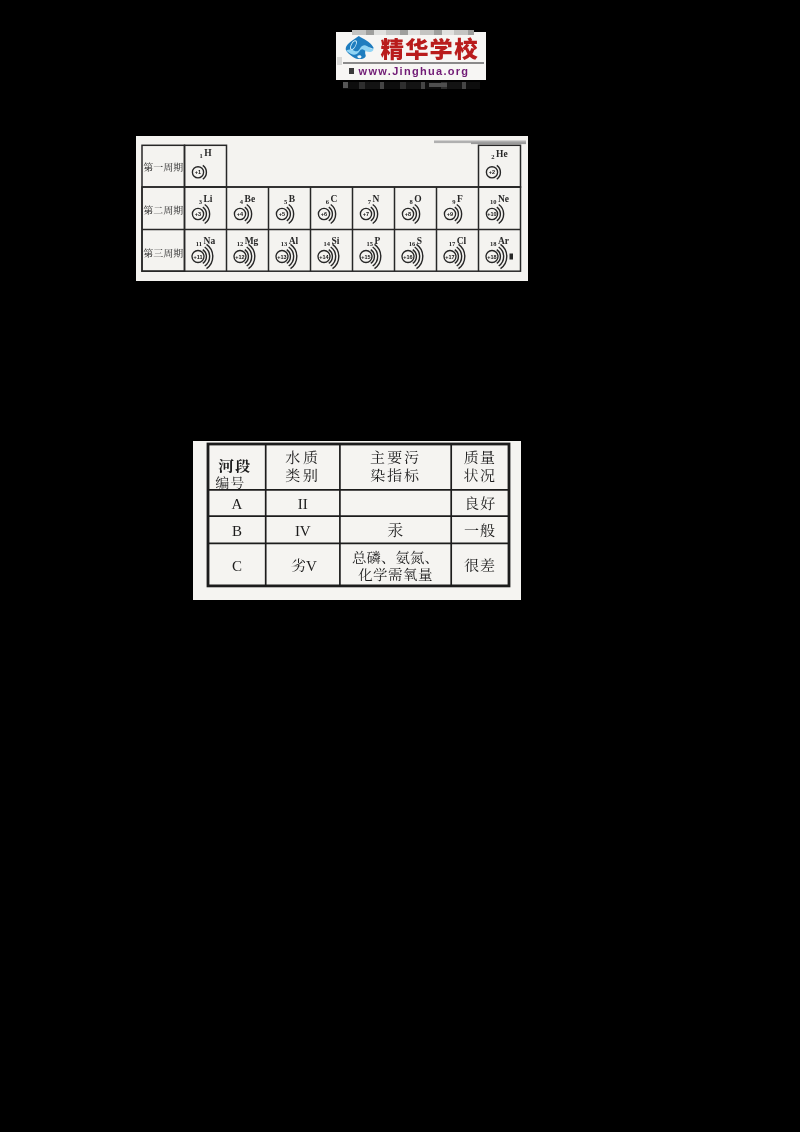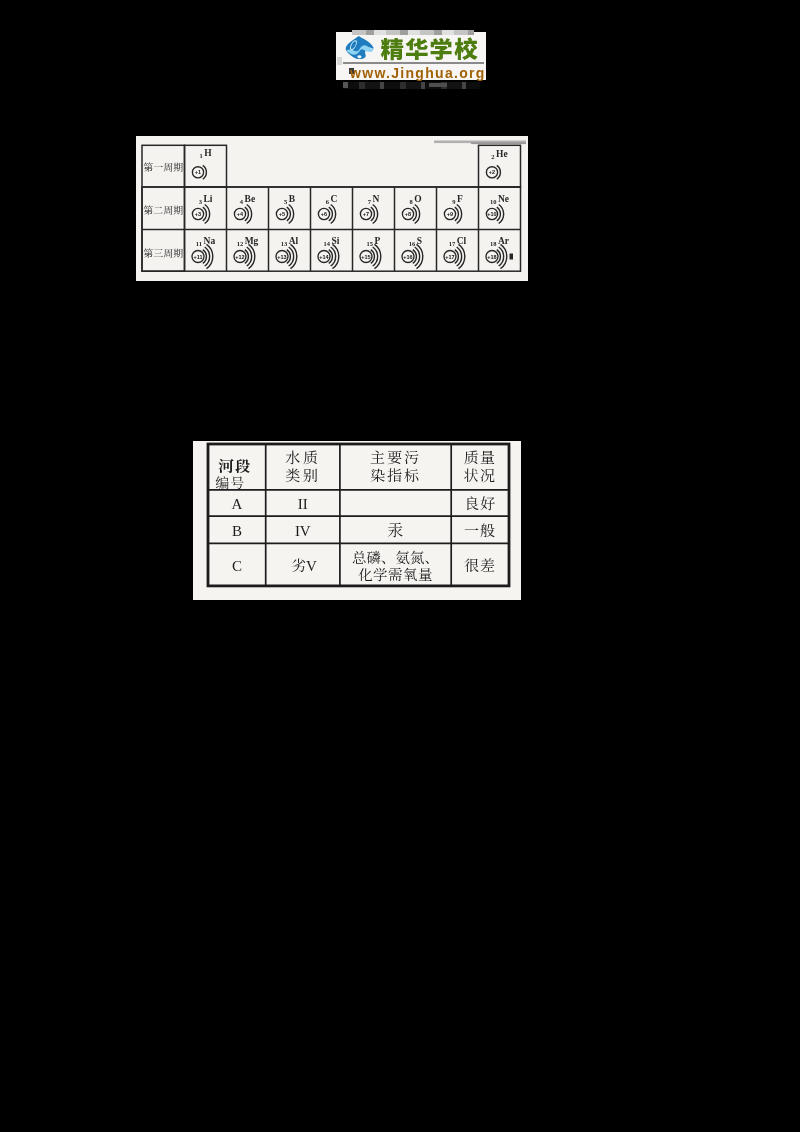--- a/index.html
+++ b/index.html
@@ -15,29 +15,29 @@
   <div class="p" style="left:16px;top:-2px;width:122px;height:5px;background:repeating-linear-gradient(90deg,#c4c4c2 0 14px,#9f9f9d 14px 22px,#e0e0de 22px 34px);"></div>
 
   <div class="p" style="left:8.6px;top:4.4px;"><svg width="30" height="23.5" viewBox="0 0 30 23.5" xmlns="http://www.w3.org/2000/svg">
 <path d="M13.8 0 C18.5 3.5 24.5 4.5 28.3 11.3 C29 12.4 28.2 13.1 27.1 12.4 C24.9 11.1 22.6 11.4 21.2 13.2 C19.9 14.9 19.9 17.3 20.6 19 C21.1 20.5 20 21.9 17.5 22.7 C14.5 23.6 10.4 23 7.6 20.8 C4.3 18.3 2.2 16.2 1.1 14.4 C0.2 12.9 0.9 10.5 2.8 8.3 C5.8 4.9 10 2.8 13.8 0 Z" fill="#1f7dbf"></path>
 <path d="M9.3 4.4 C11.2 3.6 12.4 4.8 11.9 7.1 C11.3 9.9 9.6 12.8 7.6 13.9 C5.9 14.8 4.7 13.8 5 11.6 C5.4 8.8 7.2 5.3 9.3 4.4 Z" fill="#c8e8f8"></path>
 <path d="M9.4 5.4 C10.6 4.9 11.3 5.7 11 7.3 C10.6 9.5 9.2 11.9 7.7 12.7 C6.5 13.4 5.7 12.6 6 11 C6.3 8.9 8 6 9.4 5.4 Z" fill="#1f7dbf"></path>
 <path d="M1.2 14.6 C4.2 12.8 6.8 13.5 9.3 14.8 C11.8 16.1 13.4 15.1 15 12.4 C16.7 9.6 19.4 8.6 21.9 10 C24.2 11.3 26.3 13.5 28.6 12.3 L28.1 14.4 C25.3 17.3 21.6 15.8 19 14 C17 12.7 15.6 13.4 14.1 15.8 C12.2 18.7 9 19.5 6.2 18 C4.2 17 2.3 15.9 1.2 14.6 Z" fill="#90d4f4"></path>
 <path d="M12.6 19.8 C14 18.8 15.9 19.1 16.4 20.3 C16.8 21.5 15.4 22.6 13.9 22.3 C12.5 22 12 20.8 12.6 19.8 Z" fill="#eef6fb"></path>
 </svg></div>
 
-  <div class="p" style="left:44.5px;top:4.2px;width:104px;font-family:'Noto Sans SC','Liberation Sans',sans-serif;font-weight:900;font-size:23.5px;line-height:24px;letter-spacing:1px;color:#4d7c0f;white-space:nowrap;">精华学校</div>
+  <div class="p" style="left:44.5px;top:4.2px;width:104px;font-family:'Noto Sans SC','Liberation Sans',sans-serif;font-weight:900;font-size:23.5px;line-height:24px;letter-spacing:1px;color:#b91c1c;white-space:nowrap;">精华学校</div>
 
   <div class="p" style="left:0.5px;top:25px;width:5px;height:8px;background:#d8d8d6;"></div>
 
   <div class="p" style="left:6.5px;top:30.8px;width:141px;height:1.4px;background:#8a8a8a;"></div>
 
   <div class="p" style="left:13px;top:36.4px;width:5px;height:6.5px;background:#3a3a3a;"></div>
 
-  <div class="p" style="left:14px;top:33.4px;width:128px;text-align:center;font-weight:bold;font-size:14px;letter-spacing:1.3px;color:#a16207;">www.Jinghua.org</div>
+  <div class="p" style="left:14px;top:33.4px;width:128px;text-align:center;font-weight:bold;font-size:11px;letter-spacing:1.3px;color:#701a75;">www.Jinghua.org</div>
 </div>
 
 <div class="p" style="left:343px;top:82.3px;width:136.5px;height:7px;background:repeating-linear-gradient(90deg,#0d0d0d 0 16px,#2e2e2e 16px 22px,#131313 22px 37px,#454545 37px 41px);">
 
   <div class="p" style="left:86px;top:1px;width:18px;height:4px;background:#4e4e4e;"></div>
   <div class="p" style="left:0px;top:0px;width:5px;height:6px;background:#565656;"></div>
 </div>
 
 <div class="p" style="left:136px;top:135.5px;width:392px;height:145px;background:#f4f3f0;"><svg width="392" height="145" xmlns="http://www.w3.org/2000/svg" font-family="Liberation Serif, Noto Serif SC, serif">
       <g>

